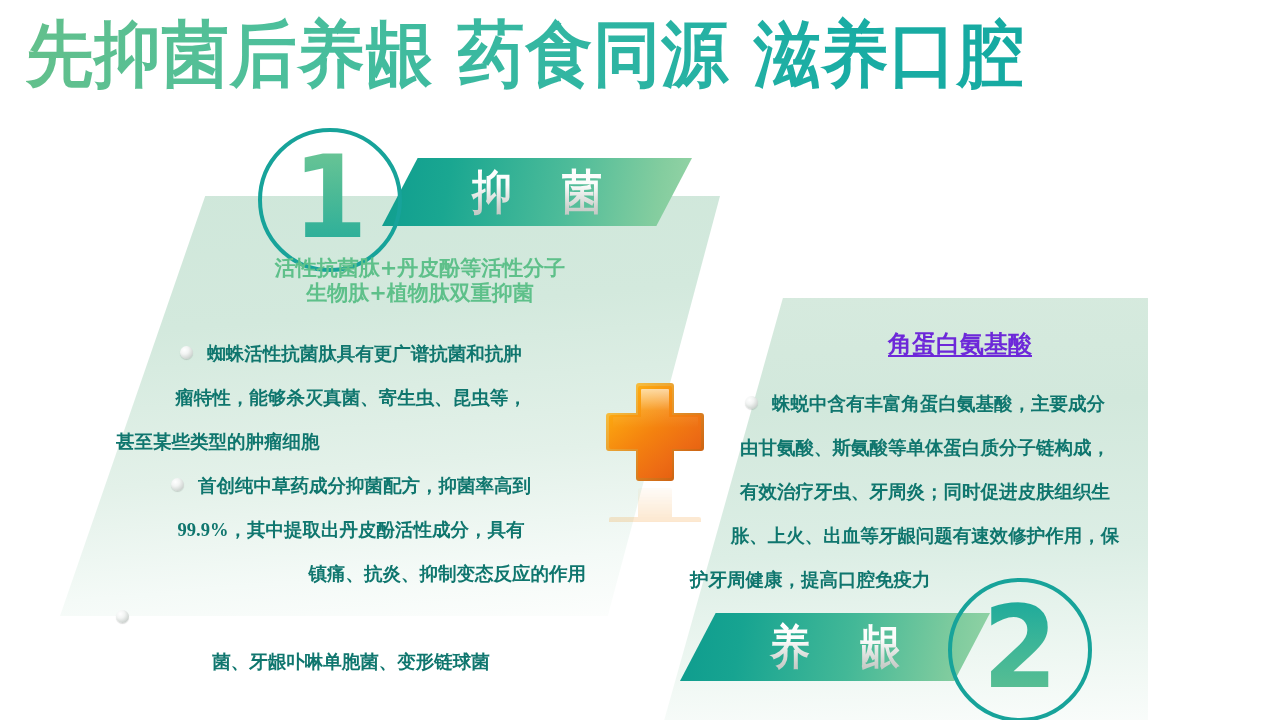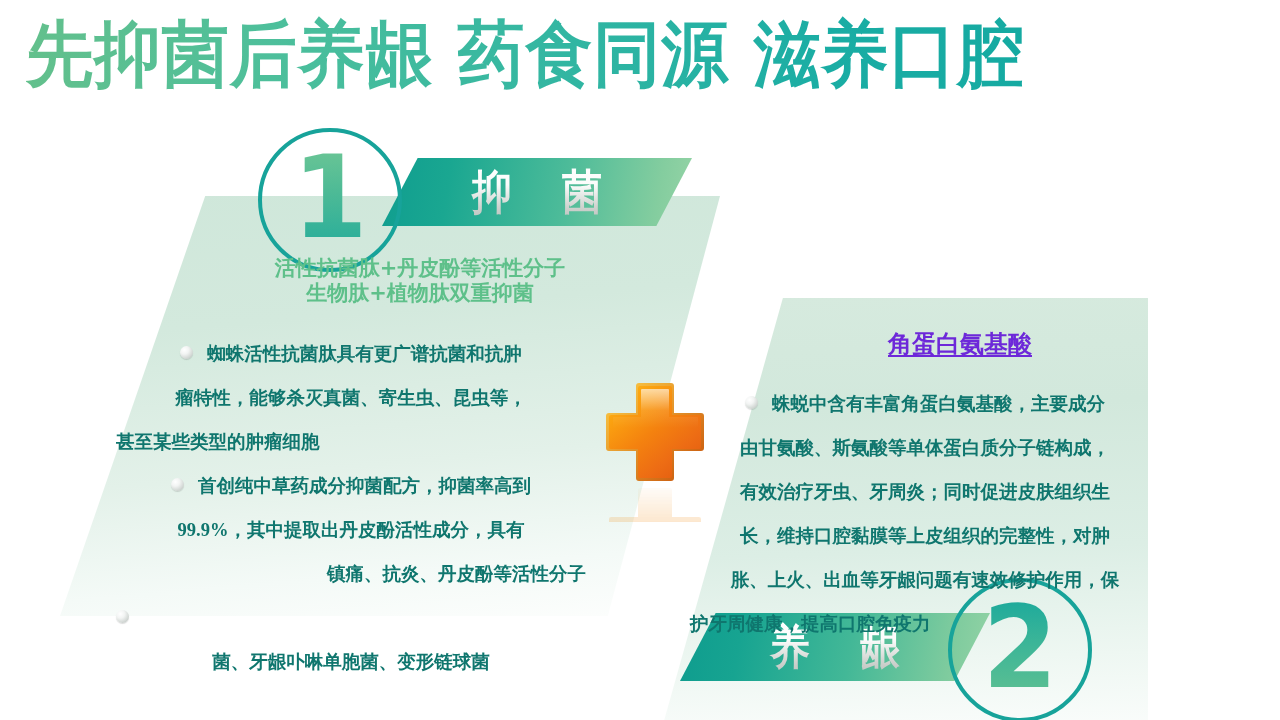--- a/index.html
+++ b/index.html
@@ -252,30 +252,29 @@
   </div>
 
   <div id="right-heading">角蛋白氨基酸</div>
 
   <div class="body-block" id="left-body">
     <span class="body-line c"><span class="bullet"></span><span>蜘蛛活性抗菌肽具有更广谱抗菌和抗肿</span></span>
     <span class="body-line c">瘤特性，能够杀灭真菌、寄生虫、昆虫等，</span>
     <span class="body-line l">甚至某些类型的肿瘤细胞</span>
     <span class="body-line c"><span class="bullet"></span><span>首创纯中草药成分抑菌配方，抑菌率高到</span></span>
     <span class="body-line c">99.9%，其中提取出丹皮酚活性成分，具有</span>
-    <span class="body-line r">镇痛、抗炎、丹皮酚等活性分子</span>
+    <span class="body-line r">镇痛、抗炎、抑制变态反应的作用</span>
     <span class="body-line l"><span class="bullet"></span></span>
     <span class="body-line c">菌、牙龈卟啉单胞菌、变形链球菌</span>
   </div>
 
   <div class="body-block" id="right-body">
     <span class="body-line c"><span class="bullet"></span><span>蛛蜕中含有丰富角蛋白氨基酸，主要成分</span></span>
     <span class="body-line c">由甘氨酸、斯氨酸等单体蛋白质分子链构成，</span>
     <span class="body-line c">有效治疗牙虫、牙周炎；同时促进皮肤组织生</span>
-    <span class="body-line c">长，维持口腔黏膜等上皮组织的完整性，对肿</span>
     <span class="body-line c">胀、上火、出血等牙龈问题有速效修护作用，保</span>
     <span class="body-line l">护牙周健康，提高口腔免疫力</span>
   </div>
 
   <div id="plus-mark">
     <svg viewBox="0 0 104 104" width="104" height="104">
       <defs>
         <linearGradient id="plusGrad" x1="0" y1="0" x2="0.85" y2="1">
           <stop offset="0%" stop-color="#ffc01e"></stop>
           <stop offset="22%" stop-color="#fba310"></stop>

